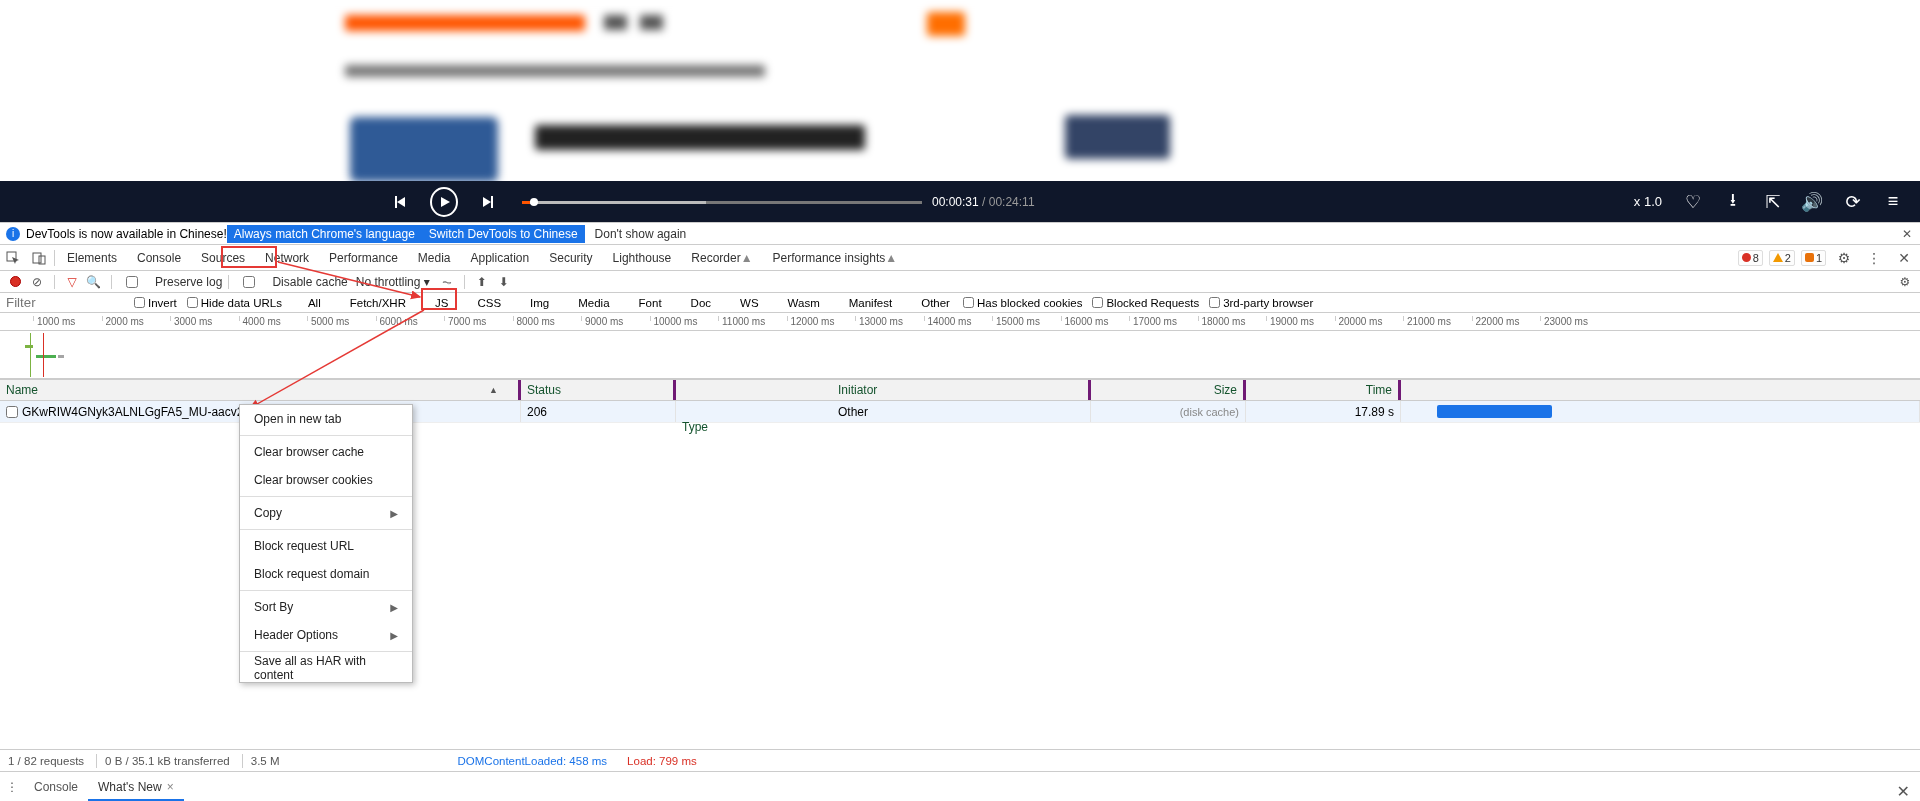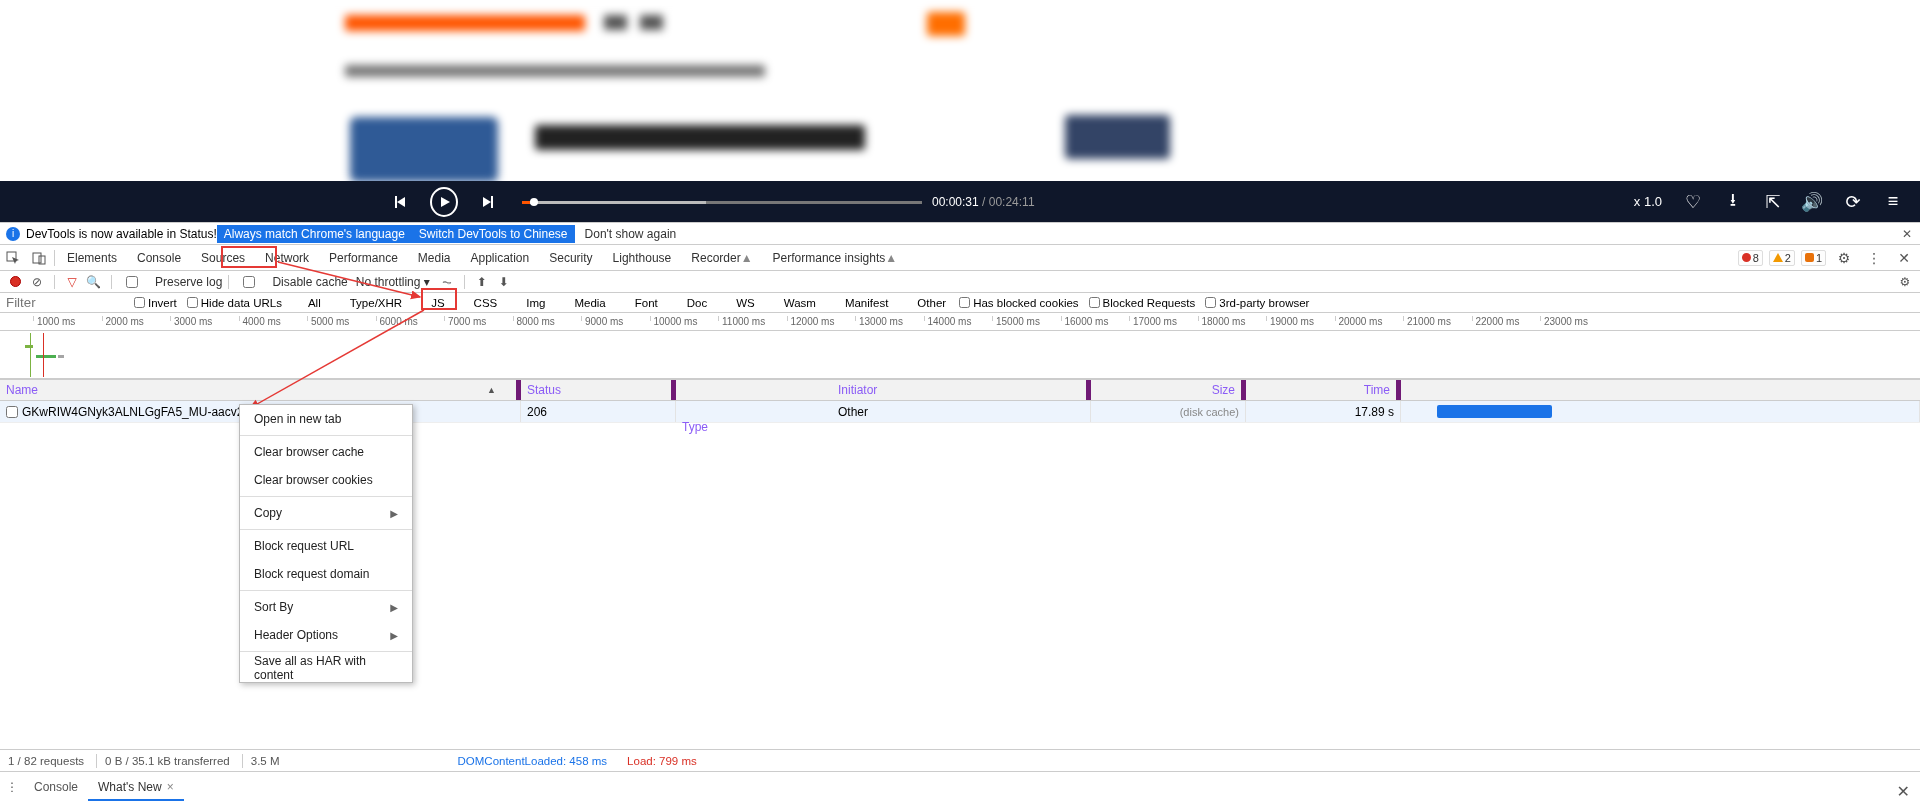--- a/index.html
+++ b/index.html
@@ -76,21 +76,21 @@
   
   .tl-wrap { position:absolute; left:0; right:0; top:313px; height:66px; border-bottom:1px solid #ccc; background:#fff; overflow:hidden; }
   .tl-ruler { height:18px; border-bottom:1px solid #ccc; position:relative; font-size:10px; color:#666; }
   .tl-tick { position:absolute; top:3px; border-left:1px solid #ccc; height:5px; padding-left:3px; }
   .tl-body { height:48px; position:relative; }
   .tl-seg { position:absolute; height:3px; background:#7cb342; }
 
   
   .tbl { position:absolute; left:0; right:0; top:379px; height:222px; font-size:12px; }
   .tbl-head { display:flex; height:22px; border-top:1px solid #ccc; border-bottom:1px solid #ccc; background:#f1f1f1f0; }
-  .th { padding-left:6px; display:flex; align-items:center; border-right:5px solid #701a75; color:#8b5cf6; position:relative; }
+  .th { padding-left:6px; display:flex; align-items:center; border-right:3px solid #701a75; color:#14532d; position:relative; }
   .th.sort::after { content:"▲"; position:absolute; right:20px; font-size:9px; color:#555; }
   .c-name { width:521px; }
   .c-status { width:155px; }
   .c-type { width:156px;margin-top:47px; }
   .c-init { width:259px; }
   .c-size { width:155px; text-align:right; justify-content:flex-end; padding-right:6px; }
   .c-time { width:155px; text-align:right; justify-content:flex-end; padding-right:6px; }
   .c-wf { flex:1; }
   .tbl-row { display:flex; height:22px; border-bottom:1px solid #eee; background:#edf4fd; }
   .td { padding-left:6px; display:flex; align-items:center; border-right:1px solid #e3e3e3; overflow:hidden; }
@@ -176,21 +176,21 @@
     <div class="small-ico">⭳</div>
     <div class="small-ico">⇱</div>
     <div class="small-ico">🔊</div>
     <div class="small-ico">⟳</div>
     <div class="small-ico">≡</div>
   </div>
 </div>
 
 <div class="dt-infobar">
   <div class="info-i">i</div>
-  <span>DevTools is now available in Status!</span>
+  <span>DevTools is now available in Chinese!</span>
   <button class="blue-btn">Always match Chrome's language</button>
   <button class="blue-btn">Switch DevTools to Chinese</button>
   <span class="plain-link">Don't show again</span>
   <span class="info-x">✕</span>
 </div>
 
 <div class="dt-tabs">
   <div class="tool-ico">
       <svg width="14" height="14" viewBox="0 0 14 14">
         <rect x="1" y="1" width="9" height="9" fill="none" stroke="#555"></rect>
@@ -270,21 +270,21 @@
   <input class="filter-input" placeholder="Filter" style="">
   <label class="fr-chk">
       <input type="checkbox" style="">
       <span>Invert</span>
     </label>
   <label class="fr-chk">
       <input type="checkbox" style="">
       <span>Hide data URLs</span>
     </label>
   <span class="ftype">All</span>
-  <span class="ftype">Type/XHR</span>
+  <span class="ftype">Fetch/XHR</span>
   <span class="ftype">JS</span>
   <span class="ftype">CSS</span>
   <span class="ftype">Img</span>
   <span class="ftype">Media</span>
   <span class="ftype">Font</span>
   <span class="ftype">Doc</span>
   <span class="ftype">WS</span>
   <span class="ftype">Wasm</span>
   <span class="ftype">Manifest</span>
   <span class="ftype">Other</span>

